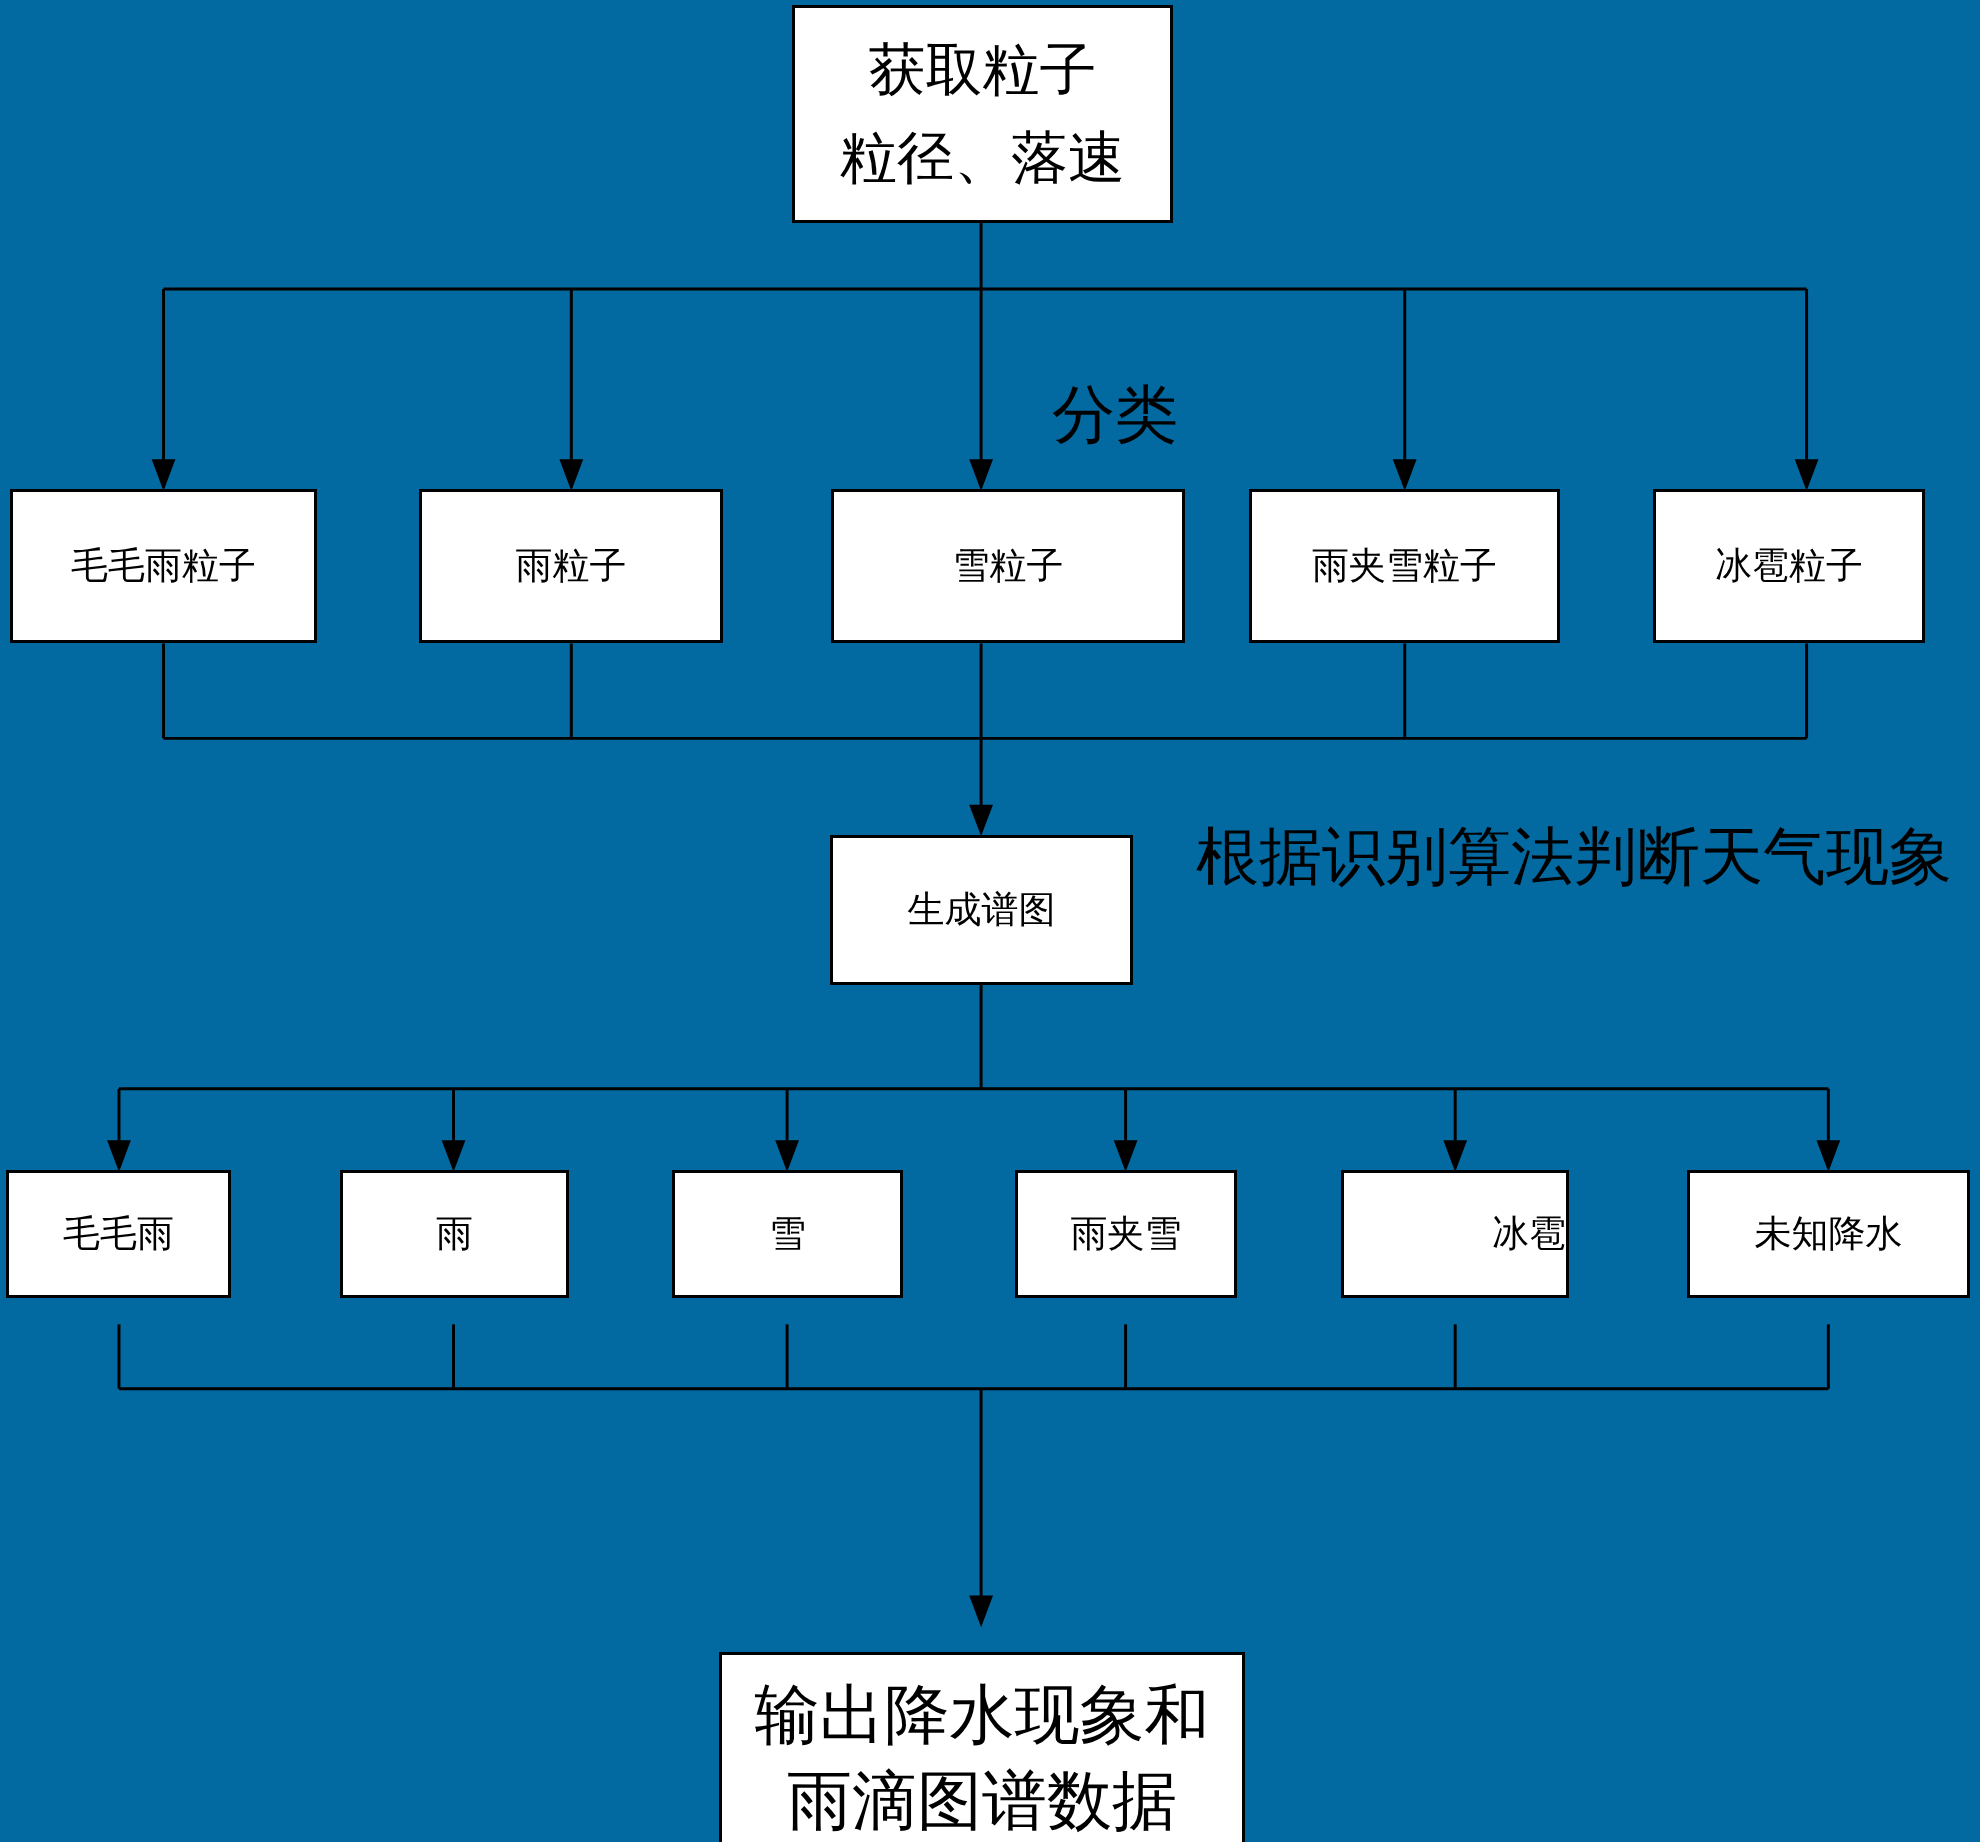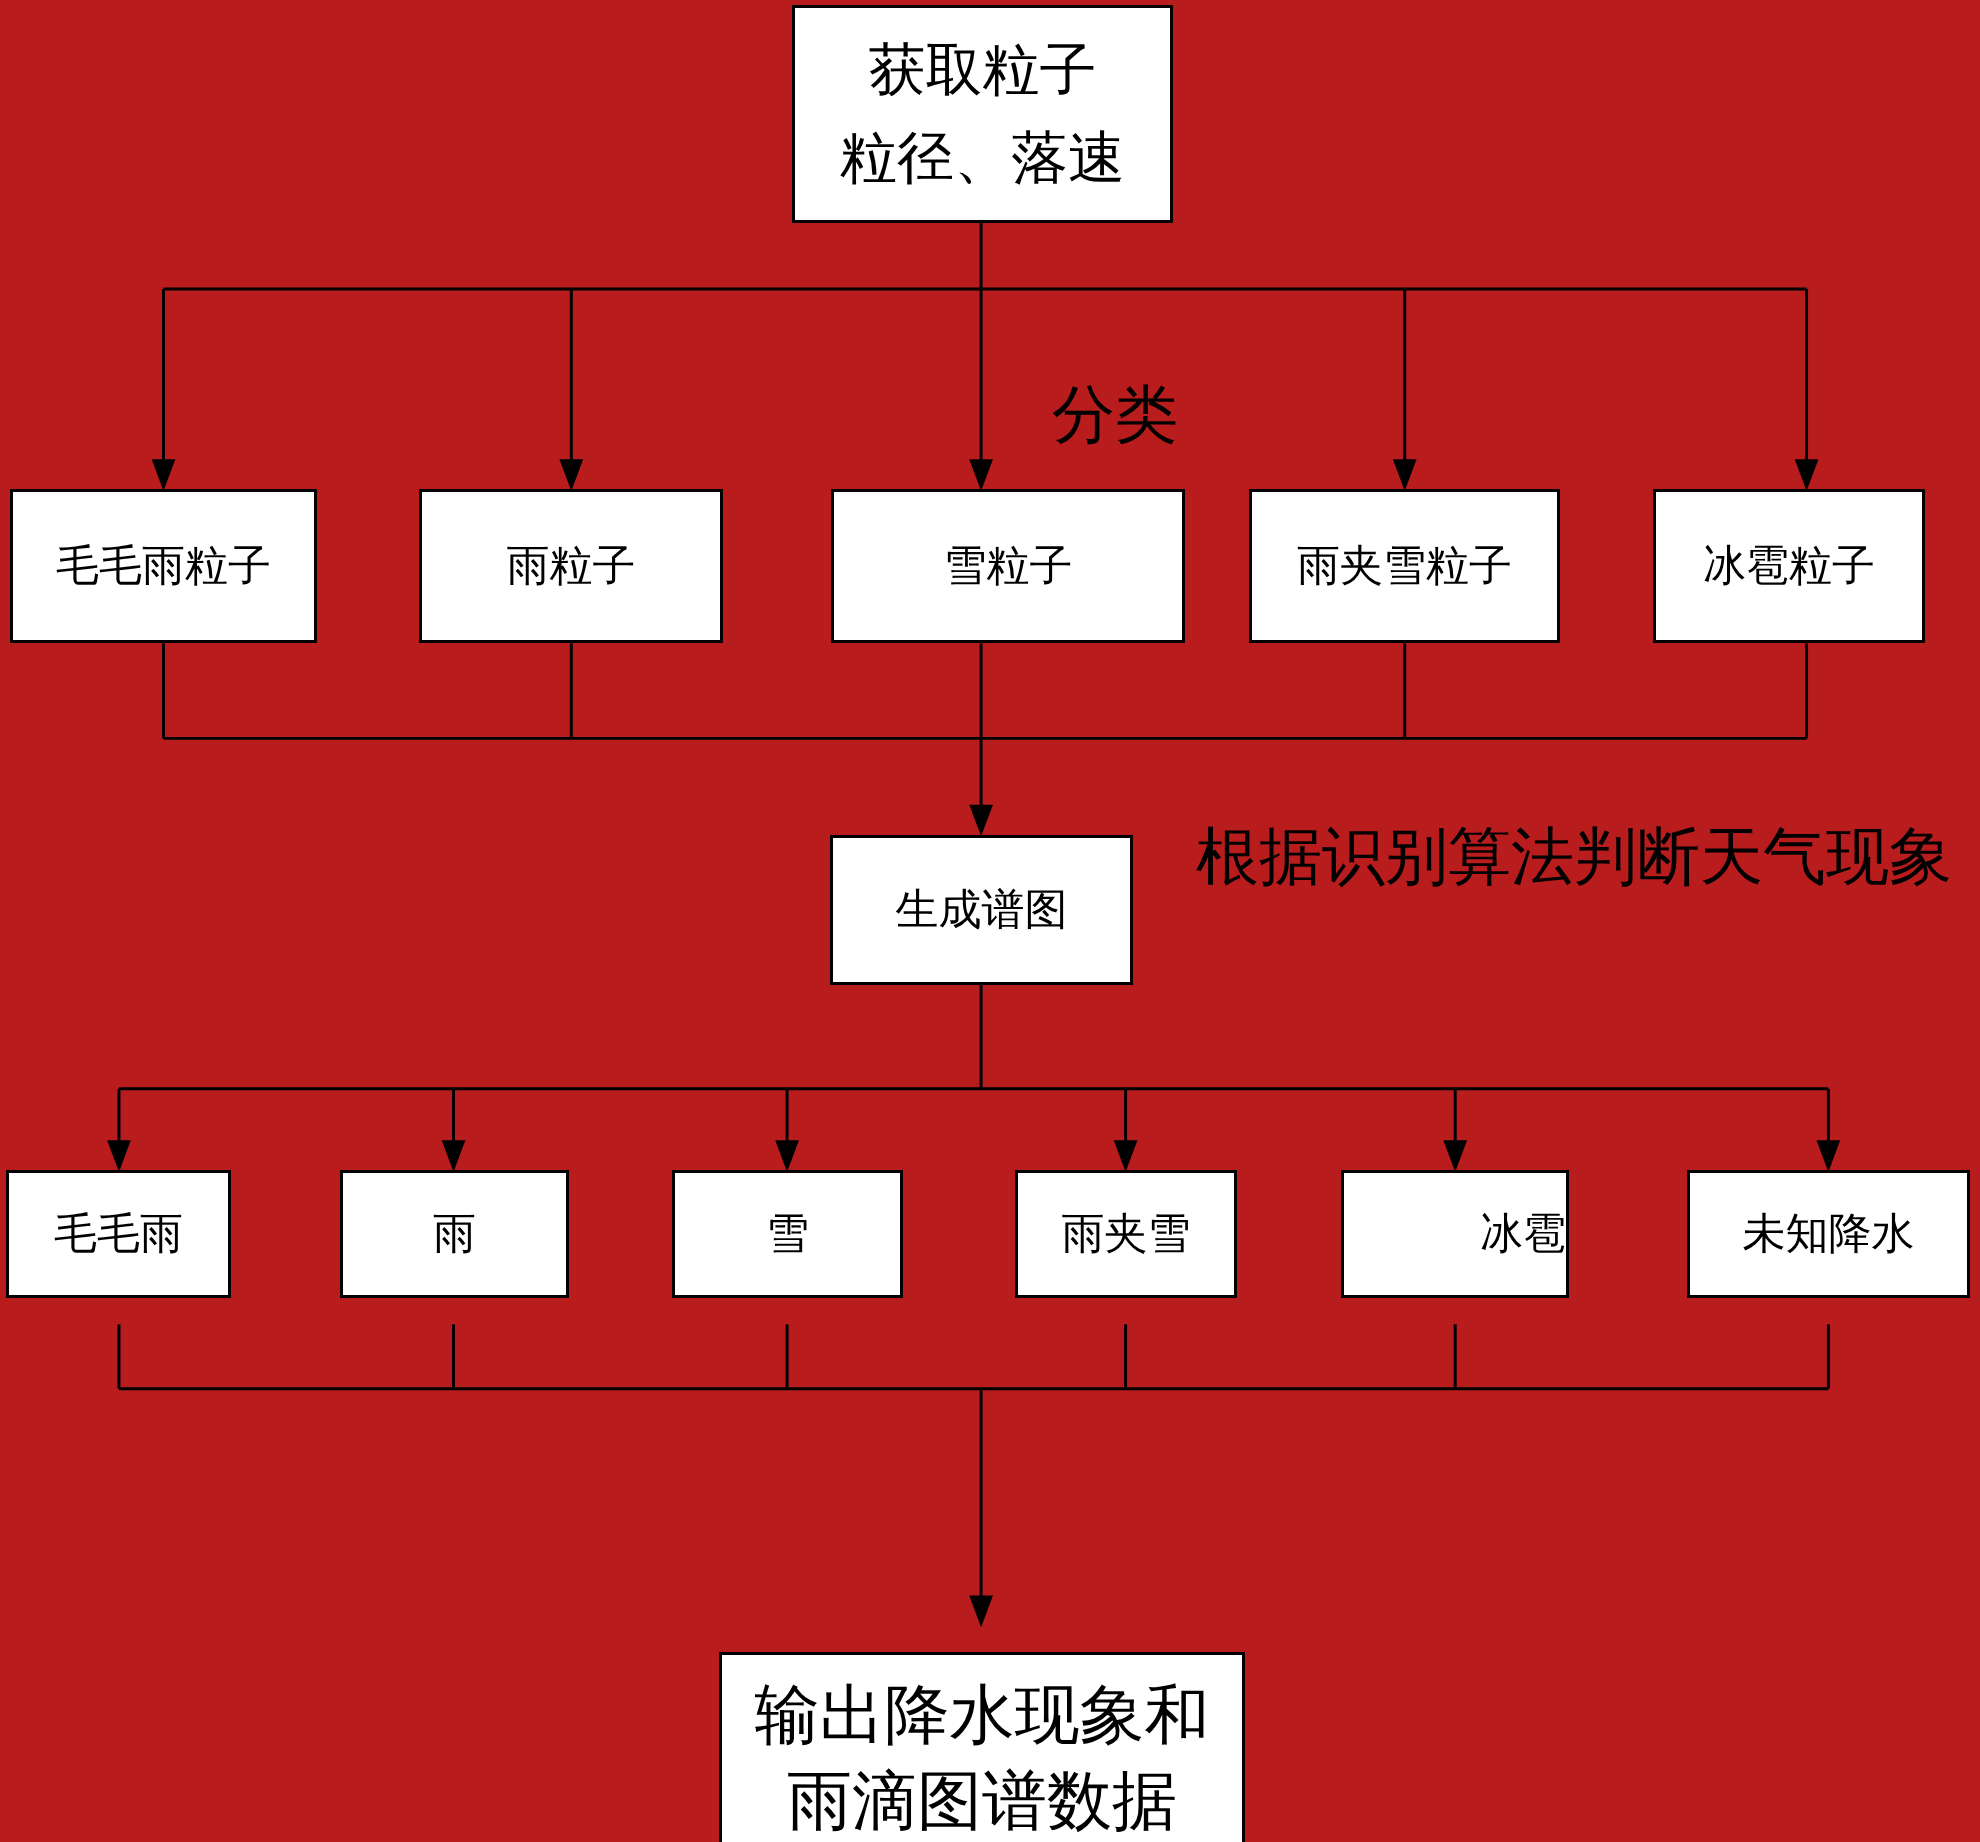--- a/index.html
+++ b/index.html
@@ -5,21 +5,21 @@
   html, body {
     margin: 0;
     padding: 0;
     background: #ffffff;
     font-family: "Liberation Serif", "DejaVu Serif", serif;
   }
   .canvas {
     position: relative;
     width: 1980px;
     height: 1842px;
-    background: #b91c1c;
+    background: #0369a1;
     overflow: hidden;
   }
   .connectors {
     position: absolute;
     left: 0;
     top: 0;
     width: 1980px;
     height: 1842px;
   }
   .node {
@@ -32,21 +32,21 @@
     align-items: center;
     justify-content: center;
     text-align: center;
     color: #000000;
   }
   .node .line {
     display: block;
     white-space: nowrap;
   }
   .fs-start { font-size: 57px; line-height: 1.55; }
-  .fs-row   { font-size: 43px; line-height: 1.2; }
+  .fs-row   { font-size: 37px; line-height: 1.2; }
   .fs-out   { font-size: 65px; line-height: 1.32; }
   .floating-label {
     position: absolute;
     color: #000000;
     white-space: nowrap;
     margin-left: 20px;
   }
   .lbl-classify  { left: 1032px; top: 372px;  font-size: 63px; }
   .lbl-algorithm { left: 1176px; top: 814px;  font-size: 63px; }
 

